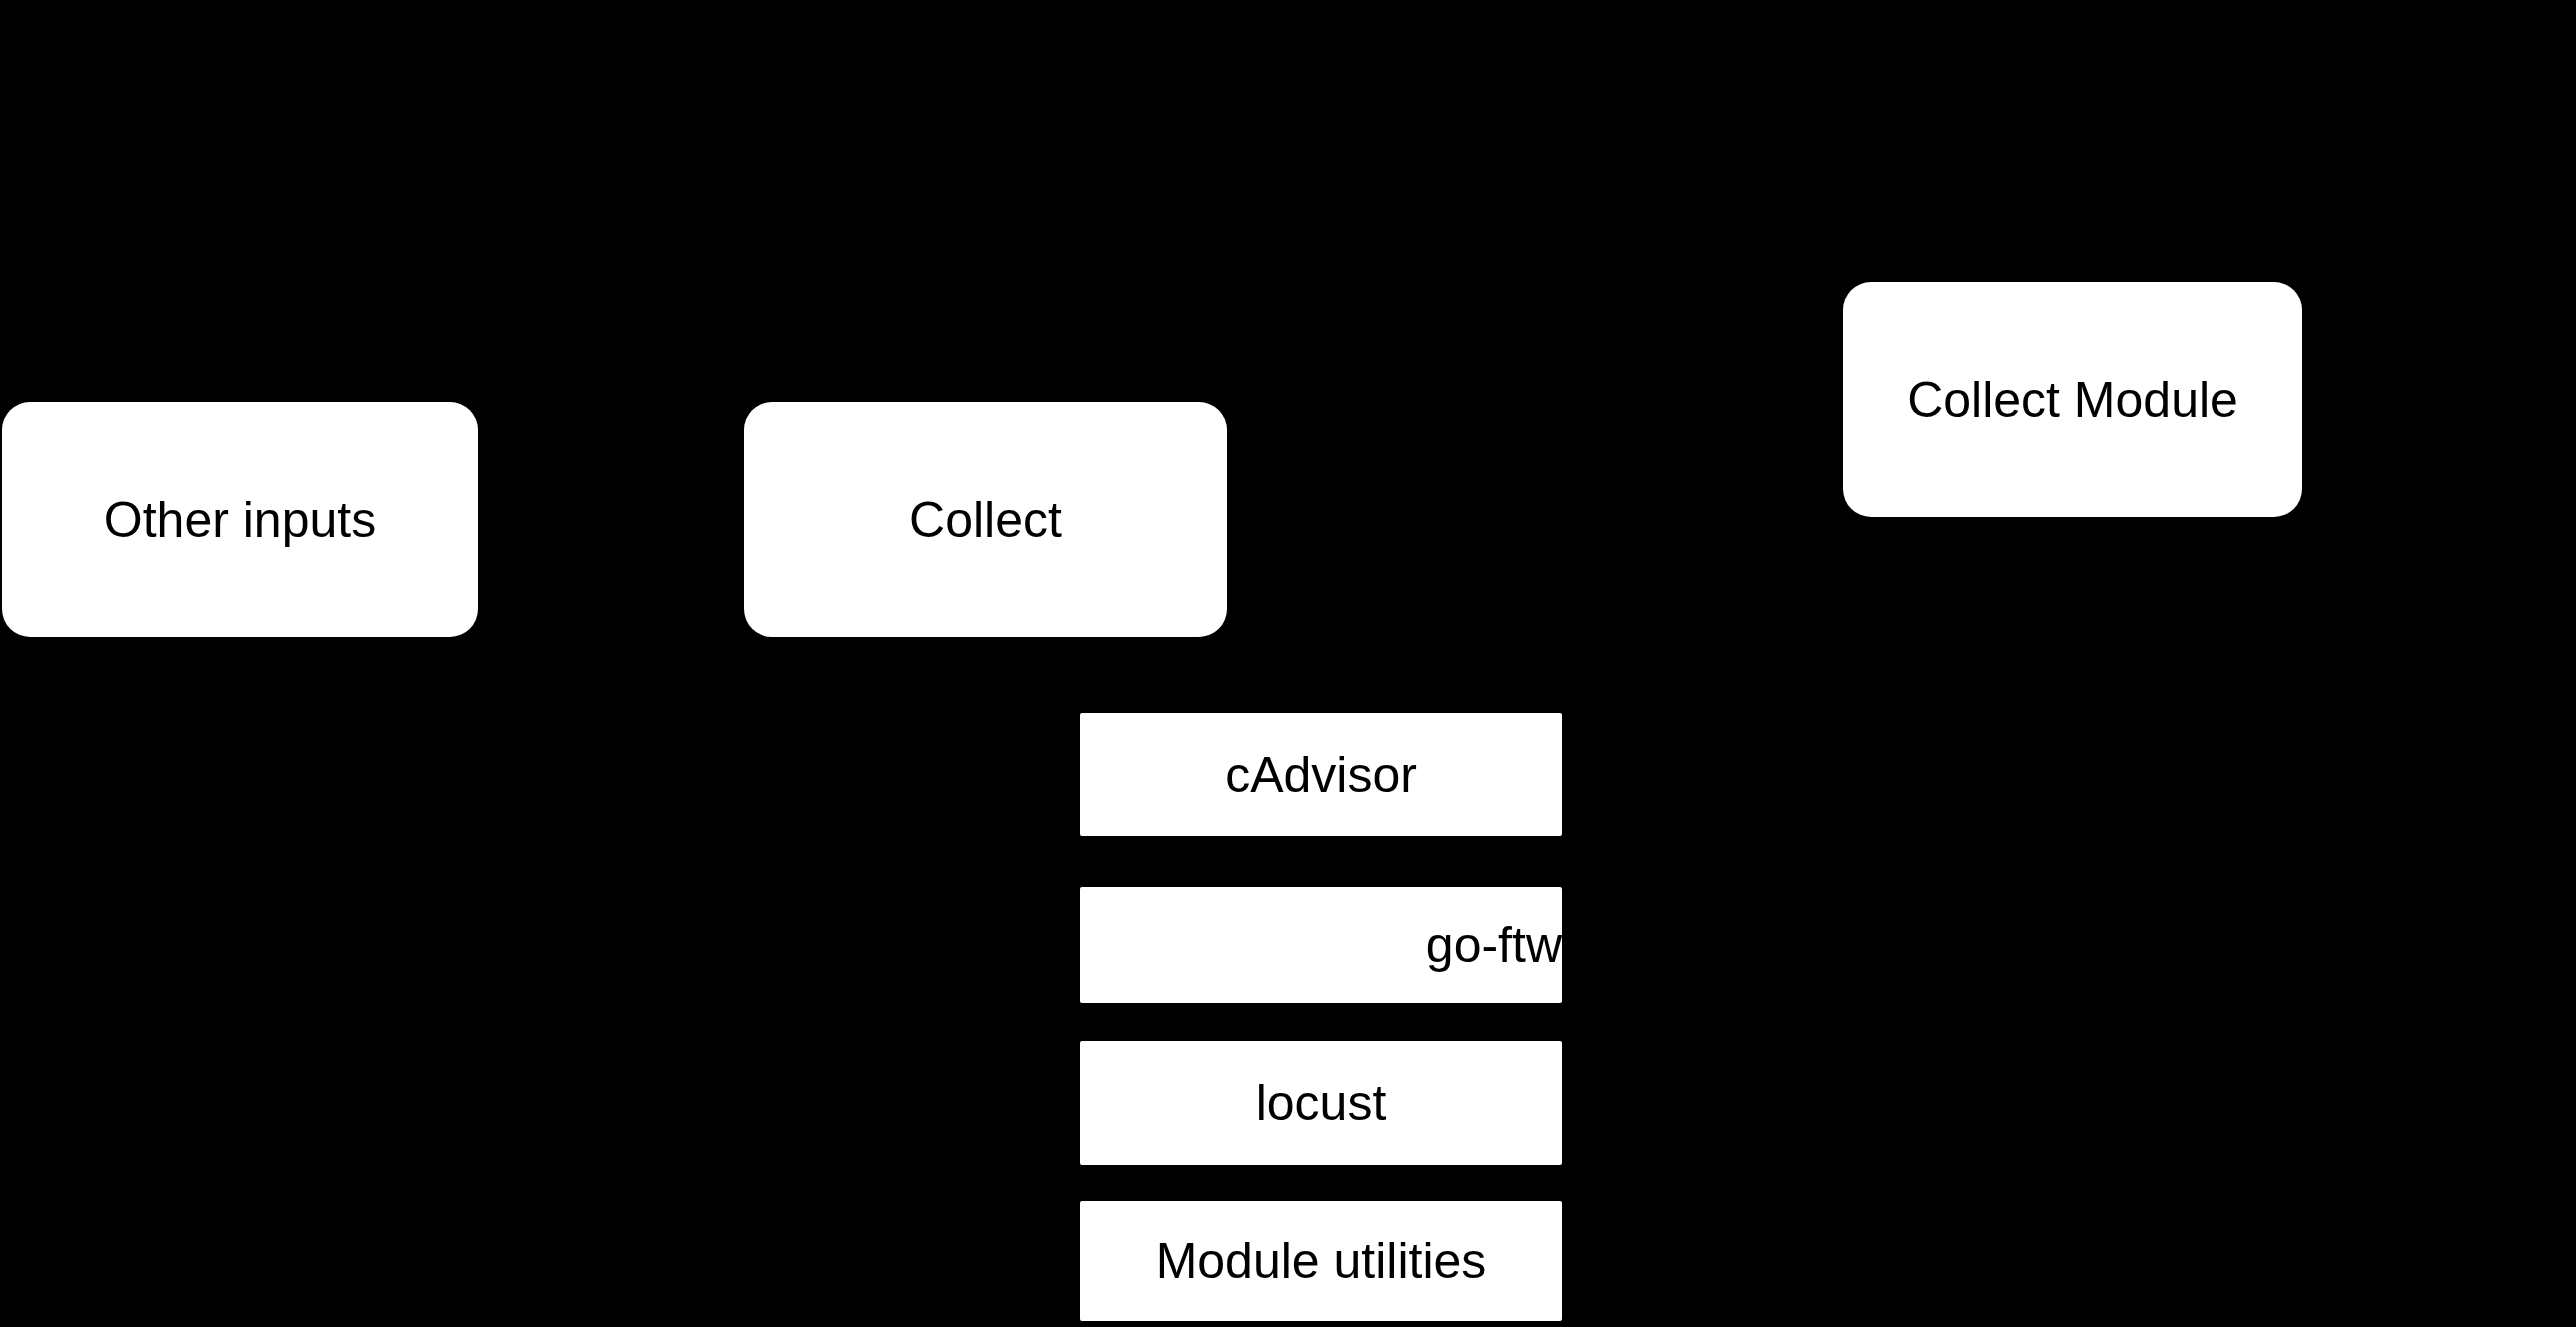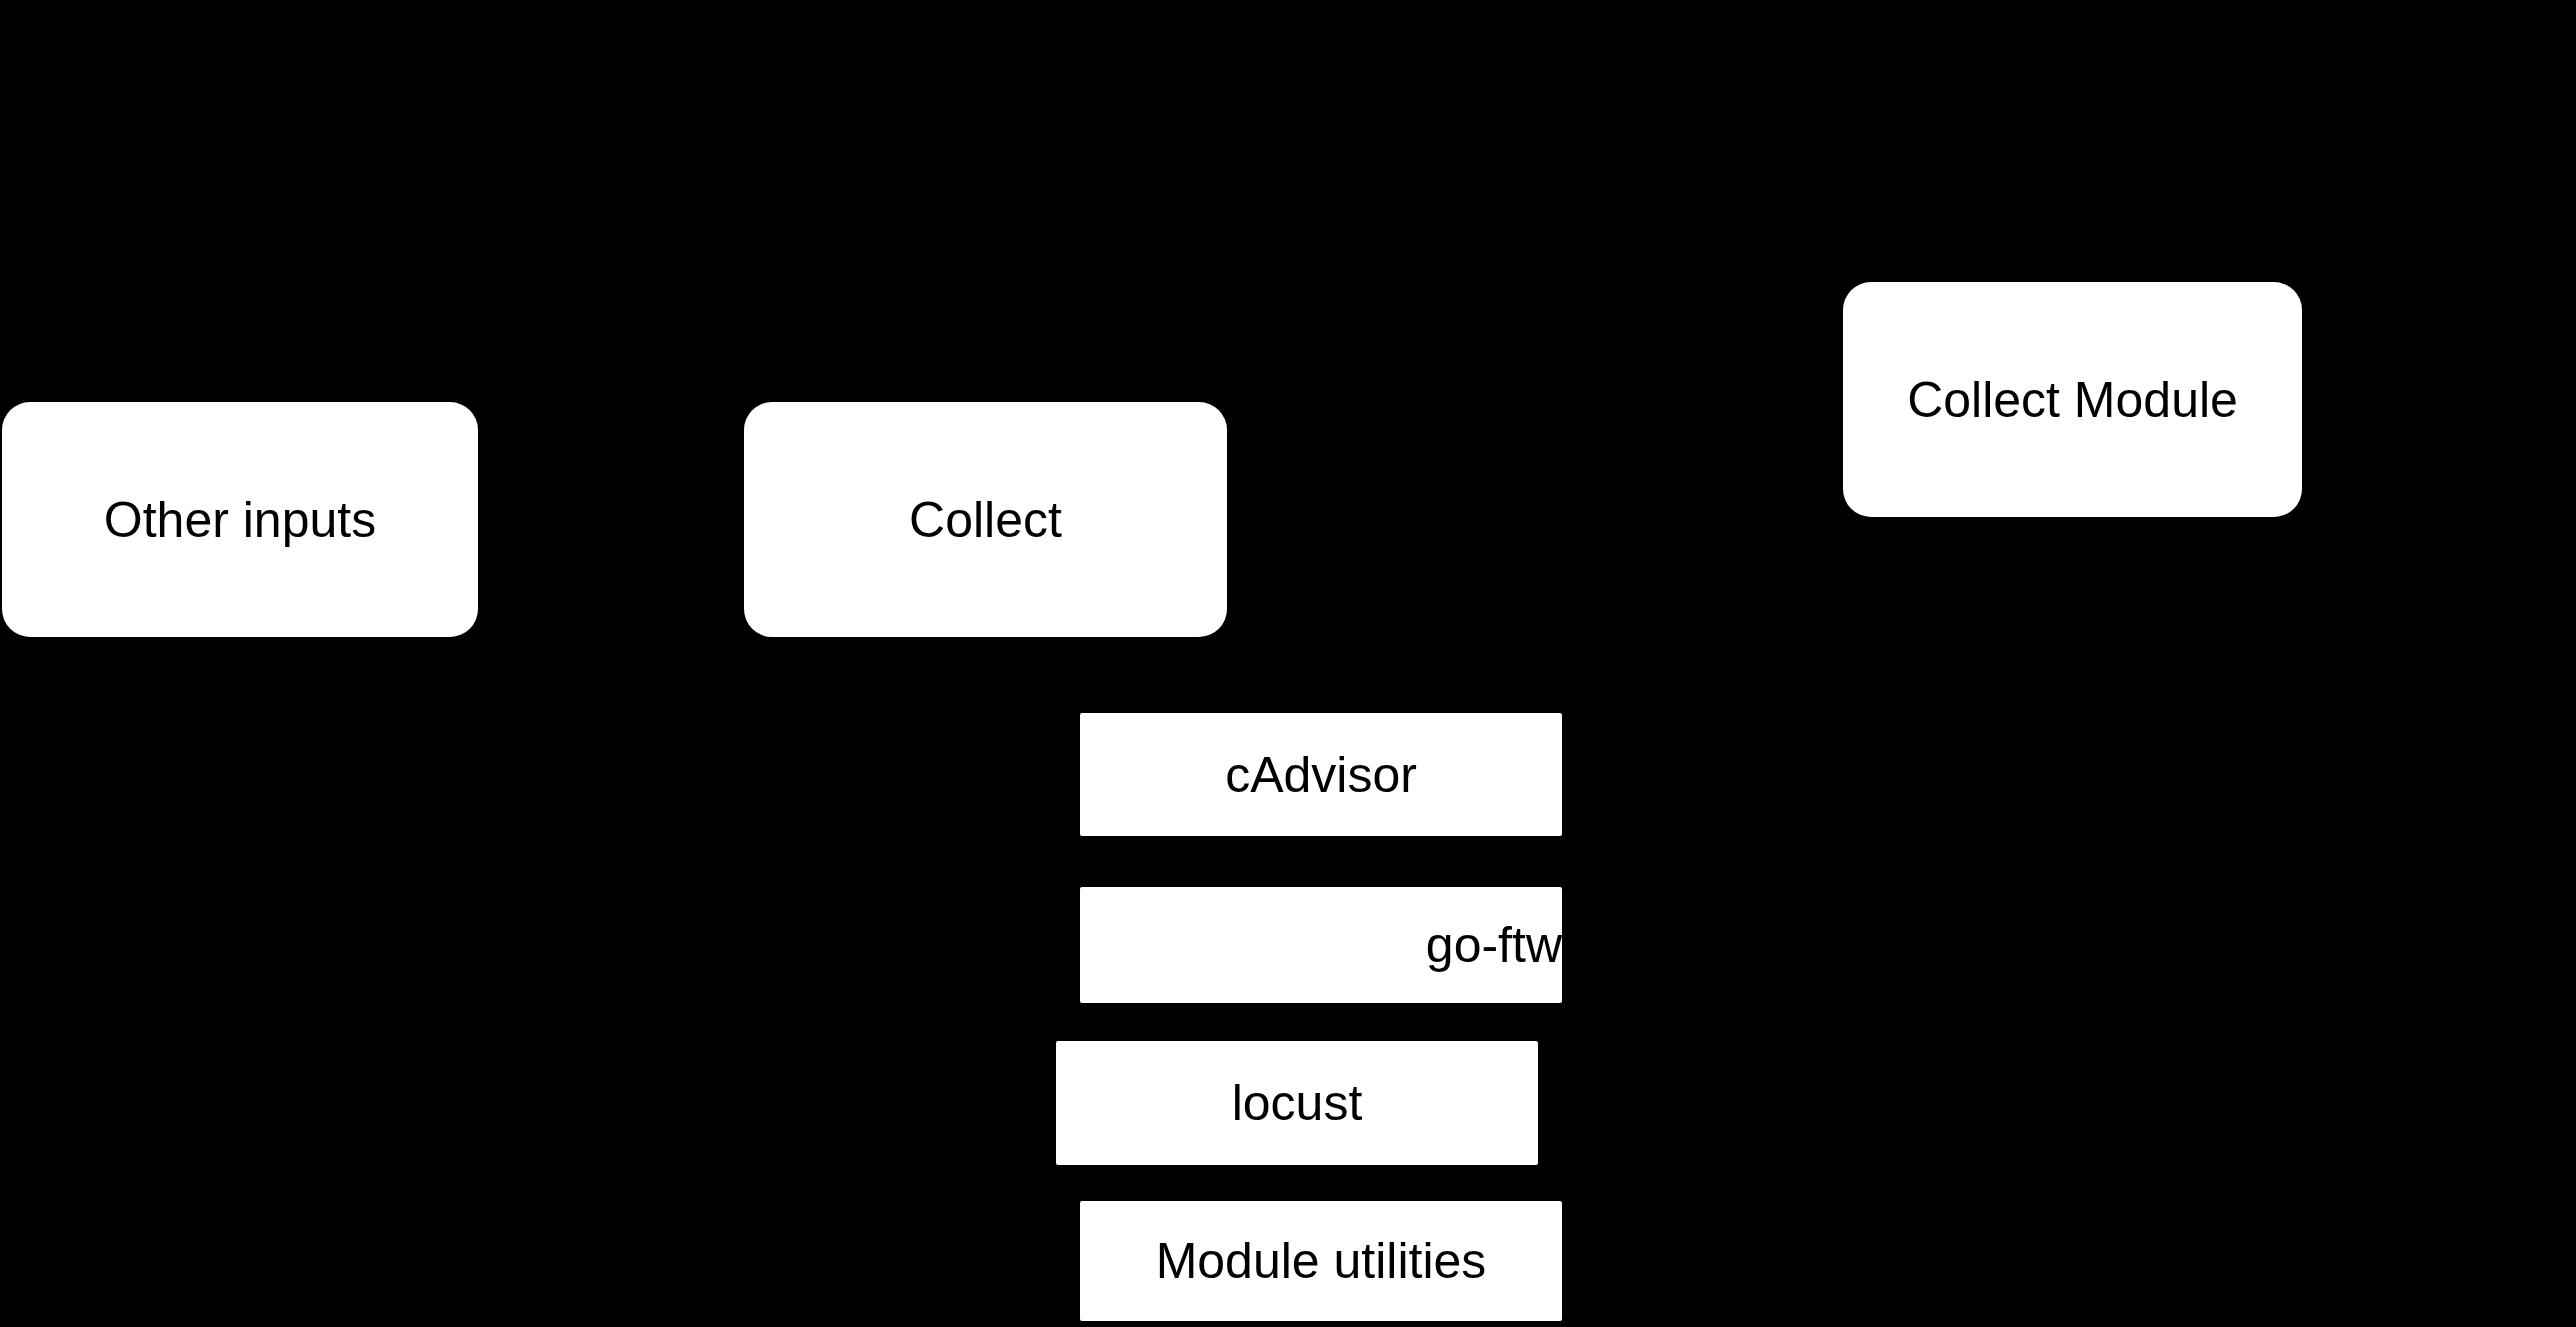--- a/index.html
+++ b/index.html
@@ -37,21 +37,21 @@
   .node.small {
     border-radius: 2px;
   }
   
   #node-user-inputs   { left: 2px;    top: 402px;  width: 476px; height: 235px; }
   
   #node-utility       { left: 744px;  top: 402px;  width: 483px; height: 235px; }
   
   #node-cadvisor        { left: 1080px; top: 713px;  width: 482px; height: 123px; }
   #node-go-ftw          { left: 1080px; top: 887px;  width: 482px; height: 116px; justify-content: flex-end; }
-  #node-locust          { left: 1056px; top: 1041px; width: 482px; height: 124px; }
+  #node-locust          { left: 1080px; top: 1041px; width: 482px; height: 124px; }
   #node-other-utilities { left: 1080px; top: 1201px; width: 482px; height: 120px; }
   
   #node-collect-module { left: 1843px; top: 282px; width: 459px; height: 235px; }
   #node-report-module  { left: 1843px; top: 560px; width: 459px; height: 235px; }
 </style>
 </head>
 <body>
 
 <div class="canvas">
 

